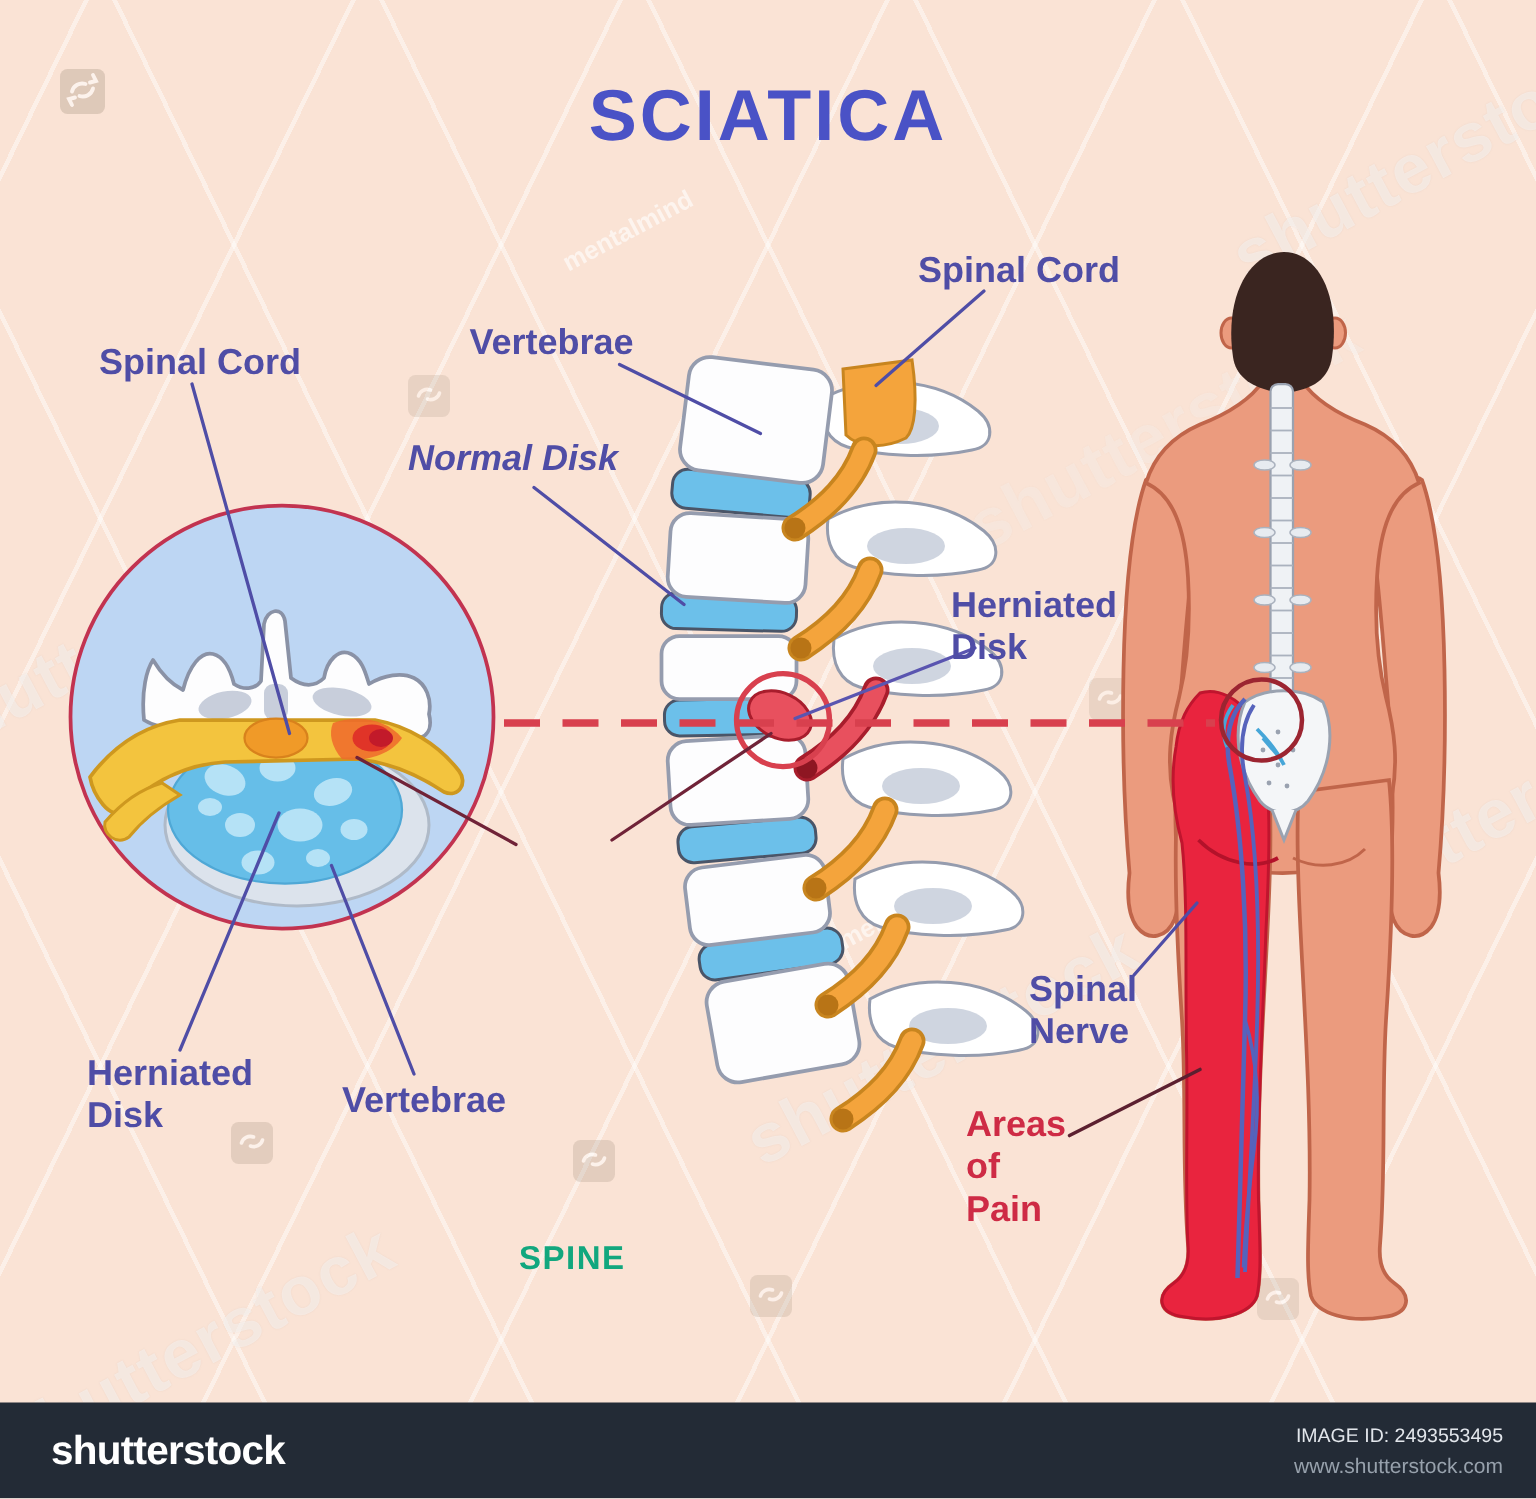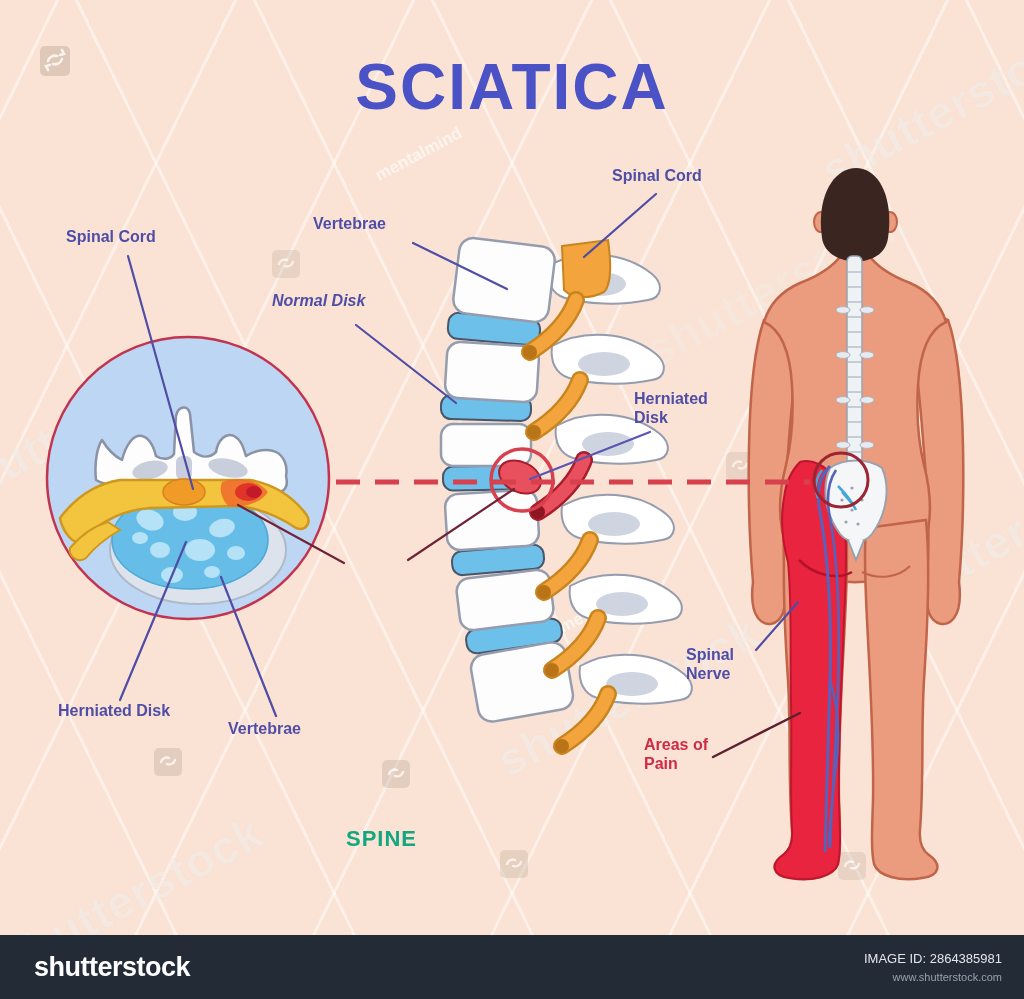--- a/index.html
+++ b/index.html
@@ -23,39 +23,39 @@
     text-shadow:0 0 1px rgba(190,170,160,.25); letter-spacing:1px;
   }
   .wm-credit {
     position:absolute; font-weight:bold; font-size:17px; color:rgba(255,255,255,.6);
     transform:rotate(-28deg); transform-origin:left top; white-space:nowrap; pointer-events:none;
   }
 
   
   .title {
     position:absolute; left:0; top:50px; width:1024px; text-align:center;
-    font-size:64px; font-weight:bold; letter-spacing:2px; color:#4A52C6;
-  }
-
-  
-  .lbl { position:absolute; font-weight:bold; font-size:16px; color:#4F4DA6; line-height:1.18; }
+    font-size:48px; font-weight:bold; letter-spacing:2px; color:#4A52C6;
+  }
+
+  
+  .lbl { position:absolute; font-weight:bold; font-size:24px; color:#4F4DA6; line-height:1.18; }
   .lbl.nowrap { white-space:nowrap; }
   .lbl.center { text-align:left; }
   .lbl.red { color:#CE2B45; }
   .lbl.green { color:#12A77E; font-size:22px; letter-spacing:1px; }
 
   
   .footer {
     position:absolute; left:0; top:935px; width:1024px; height:64px; background:#232B36;
     display:flex; align-items:center; justify-content:space-between; padding:0 22px 0 34px;
   }
   .footer .logo { color:#FFFFFF; font-weight:bold; font-size:27px; letter-spacing:-0.5px; }
   .footer .meta { text-align:right; }
   .footer .meta .id  { color:#E2E6EB; font-size:13px; margin-bottom:5px; }
-  .footer .meta .url { color:#97A1AC; font-size:11px; }
+  .footer .meta .url { color:#97A1AC; font-size:14px; }
 </style>
 </head>
 <body>
 
 <div class="stage">
   <div class="art">
 
     <span class="wm-brand" style="left:-62px; top:470px;">shutterstock</span>
     <span class="wm-brand" style="left:488px; top:740px;">shutterstock</span>
     <span class="wm-brand" style="left:812px; top:150px;">shutterstock</span>
@@ -349,17 +349,17 @@
     <div class="lbl center" style="left:634px; top:390px; width:104px;">Herniated Disk</div>
     <div class="lbl green nowrap" style="left:346px; top:826px;">SPINE</div>
 
     <div class="lbl center" style="left:686px; top:646px; width:84px;">Spinal Nerve</div>
     <div class="lbl red center" style="left:644px; top:736px; width:76px;">Areas of Pain</div>
   </div>
 
   <div class="footer">
     <div class="logo">shutterstock</div>
     <div class="meta">
-      <div class="id">IMAGE ID: 2864385981</div>
+      <div class="id">IMAGE ID: 2493553495</div>
       <div class="url">www.shutterstock.com</div>
     </div>
   </div>
 </div>
 
 </body></html>

